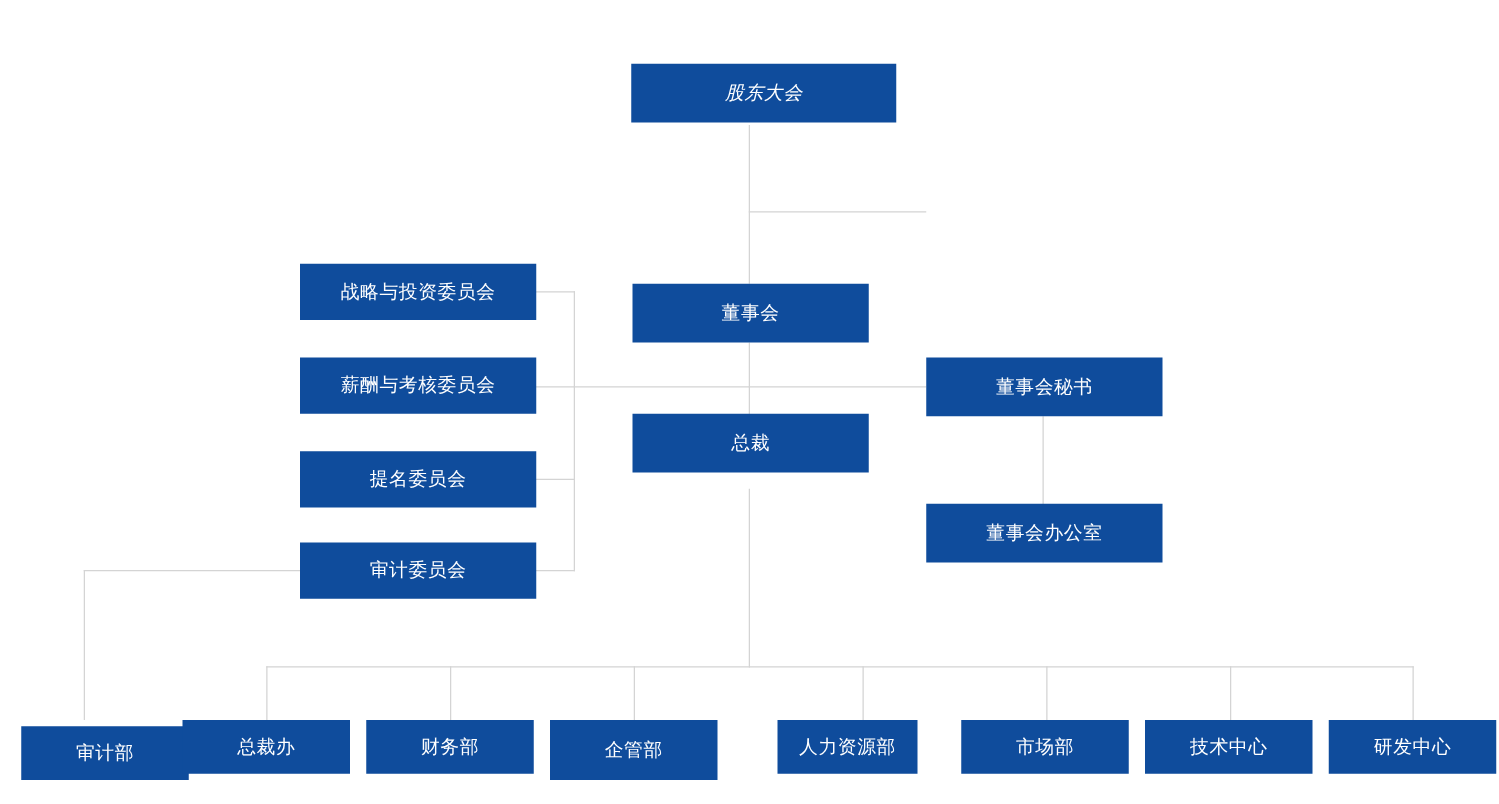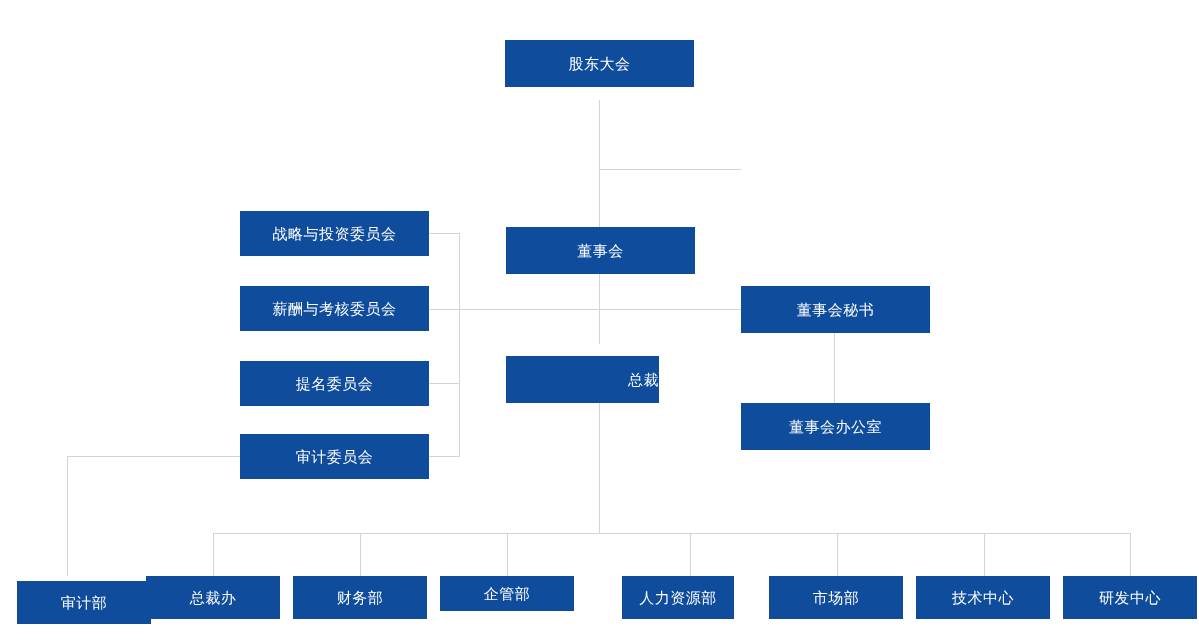--- a/index.html
+++ b/index.html
@@ -72,34 +72,34 @@
   <div class="conn h" style="left:213px; top:533px; width:918px;"></div>
 
   <div class="conn v" style="left:213px; top:533px; height:43px;"></div>
   <div class="conn v" style="left:360px; top:533px; height:43px;"></div>
   <div class="conn v" style="left:507px; top:533px; height:43px;"></div>
   <div class="conn v" style="left:690px; top:533px; height:43px;"></div>
   <div class="conn v" style="left:837px; top:533px; height:43px;"></div>
   <div class="conn v" style="left:984px; top:533px; height:43px;"></div>
   <div class="conn v" style="left:1130px; top:533px; height:43px;"></div>
 
-  <div class="node" style="left:505px; top:40px; width:189px; height:47px;">
+  <div class="node" style="left:505px; top:51px; width:212px; height:47px;font-style:italic;">
     <span class="node-label">股东大会</span>
   </div>
 
 
   <div class="node" style="left:506px; top:227px; width:189px; height:47px;">
     <span class="node-label">董事会</span>
   </div>
 
   <div class="node" style="left:741px; top:286px; width:189px; height:47px;">
     <span class="node-label">董事会秘书</span>
   </div>
 
-  <div class="node" style="left:506px; top:356px; width:153px; height:47px;justify-content:flex-end;">
+  <div class="node" style="left:506px; top:331px; width:189px; height:47px;">
     <span class="node-label">总裁</span>
   </div>
 
   <div class="node" style="left:741px; top:403px; width:189px; height:47px;">
     <span class="node-label">董事会办公室</span>
   </div>
 
   <div class="node" style="left:240px; top:286px; width:189px; height:45px;">
     <span class="node-label">薪酬与考核委员会</span>
   </div>
@@ -115,21 +115,21 @@
 
   <div class="node" style="left:0px; top:581px; width:134px; height:43px;margin-left:17px;">
     <span class="node-label">审计部</span>
   </div>
   <div class="node" style="left:146px; top:576px; width:134px; height:43px;">
     <span class="node-label">总裁办</span>
   </div>
   <div class="node" style="left:293px; top:576px; width:134px; height:43px;">
     <span class="node-label">财务部</span>
   </div>
-  <div class="node" style="left:440px; top:576px; width:134px; height:35px;">
+  <div class="node" style="left:440px; top:576px; width:134px; height:48px;">
     <span class="node-label">企管部</span>
   </div>
   <div class="node" style="left:622px; top:576px; width:112px; height:43px;">
     <span class="node-label">人力资源部</span>
   </div>
   <div class="node" style="left:769px; top:576px; width:134px; height:43px;">
     <span class="node-label">市场部</span>
   </div>
   <div class="node" style="left:916px; top:576px; width:134px; height:43px;">
     <span class="node-label">技术中心</span>

